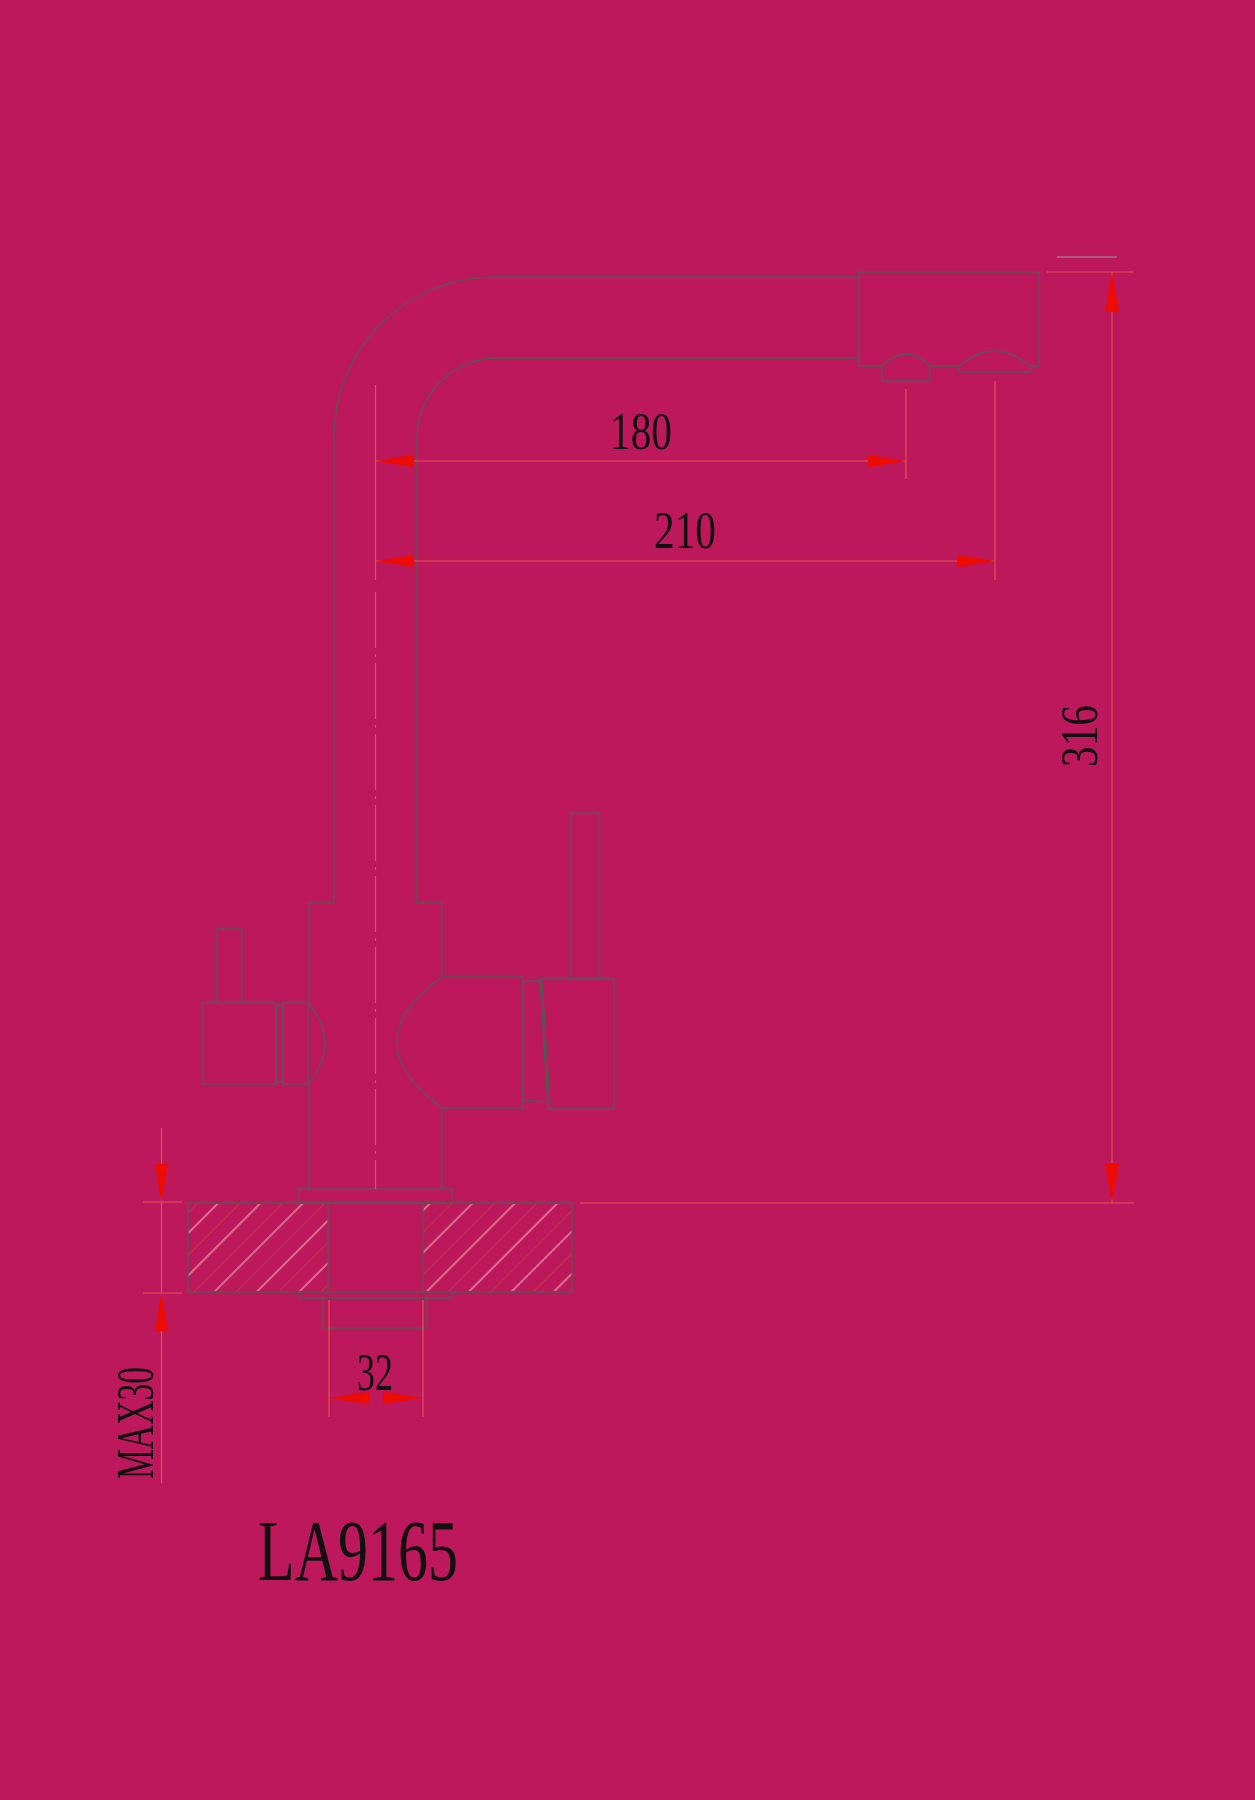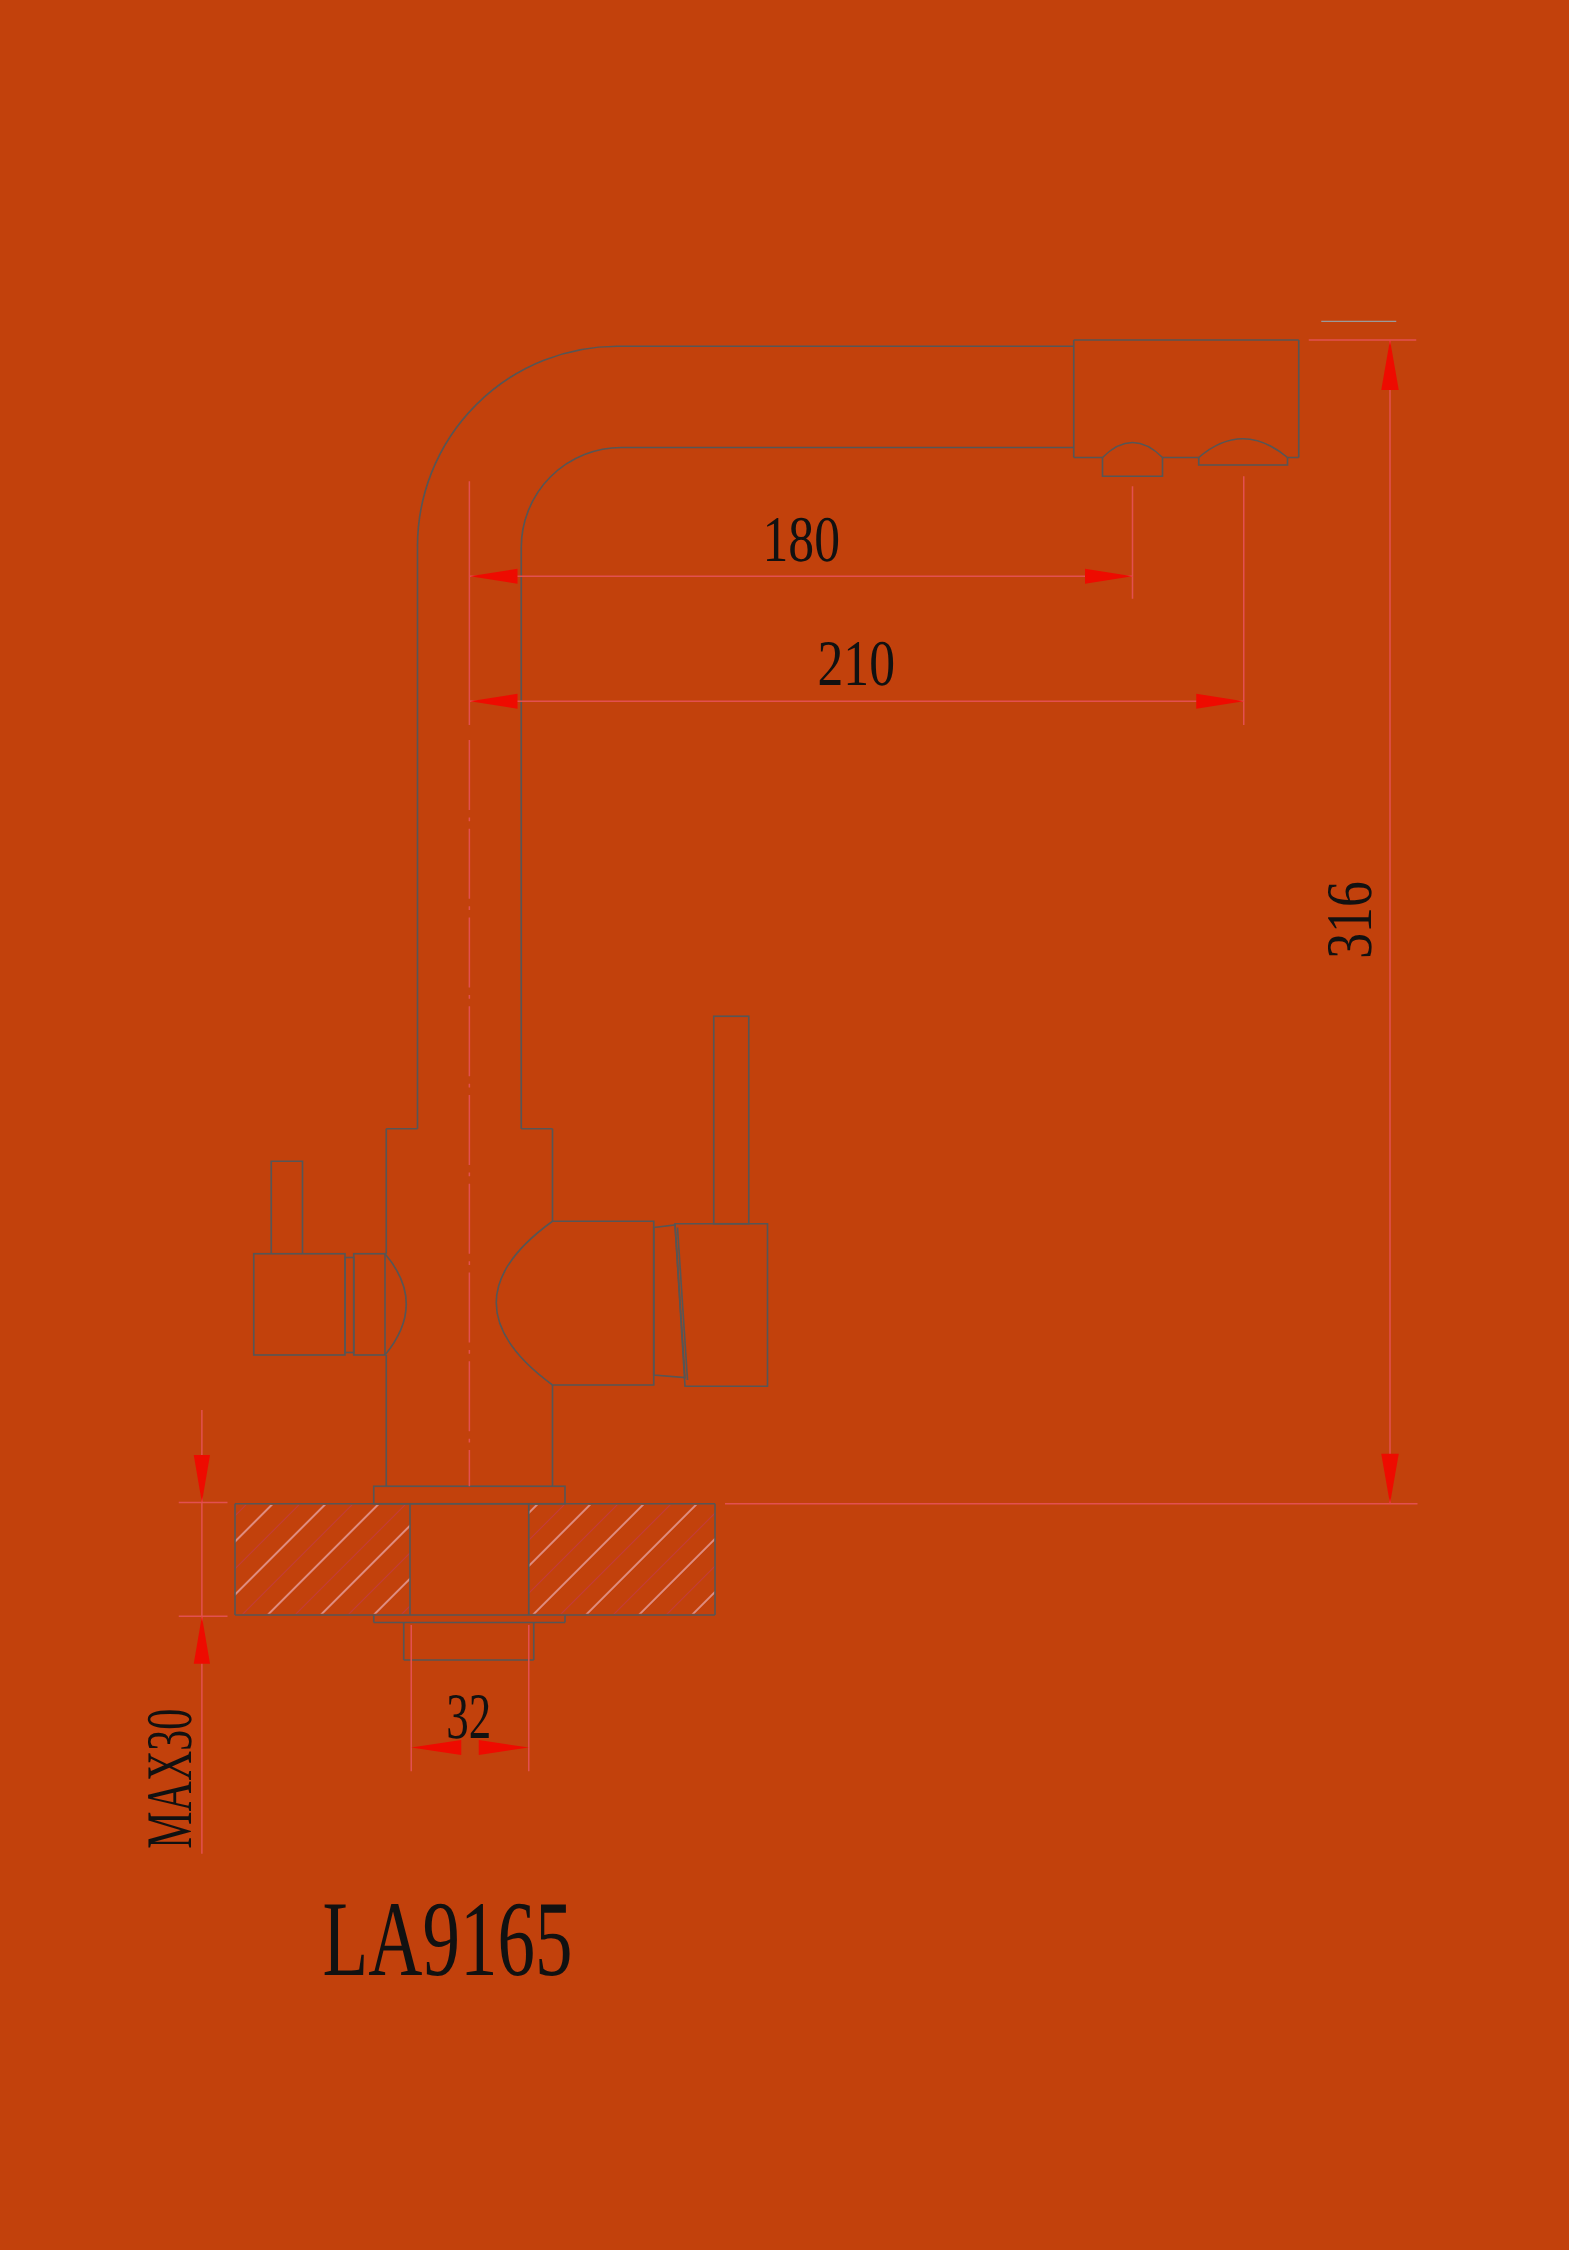--- a/index.html
+++ b/index.html
@@ -4,21 +4,21 @@
 <style>
   html, body {
     margin: 0;
     padding: 0;
     background: #ffffff;
   }
   #canvas {
     position: relative;
     width: 1255px;
     height: 1800px;
-    background: #c2410c;
+    background: #be185d;
     font-family: "Liberation Serif", serif;
   }
   svg { display: block; }
   .ink {
     stroke: #565656;
     stroke-width: 1.3;
     fill: none;
   }
   .ink-thin {
     stroke: #9a9a9a;

